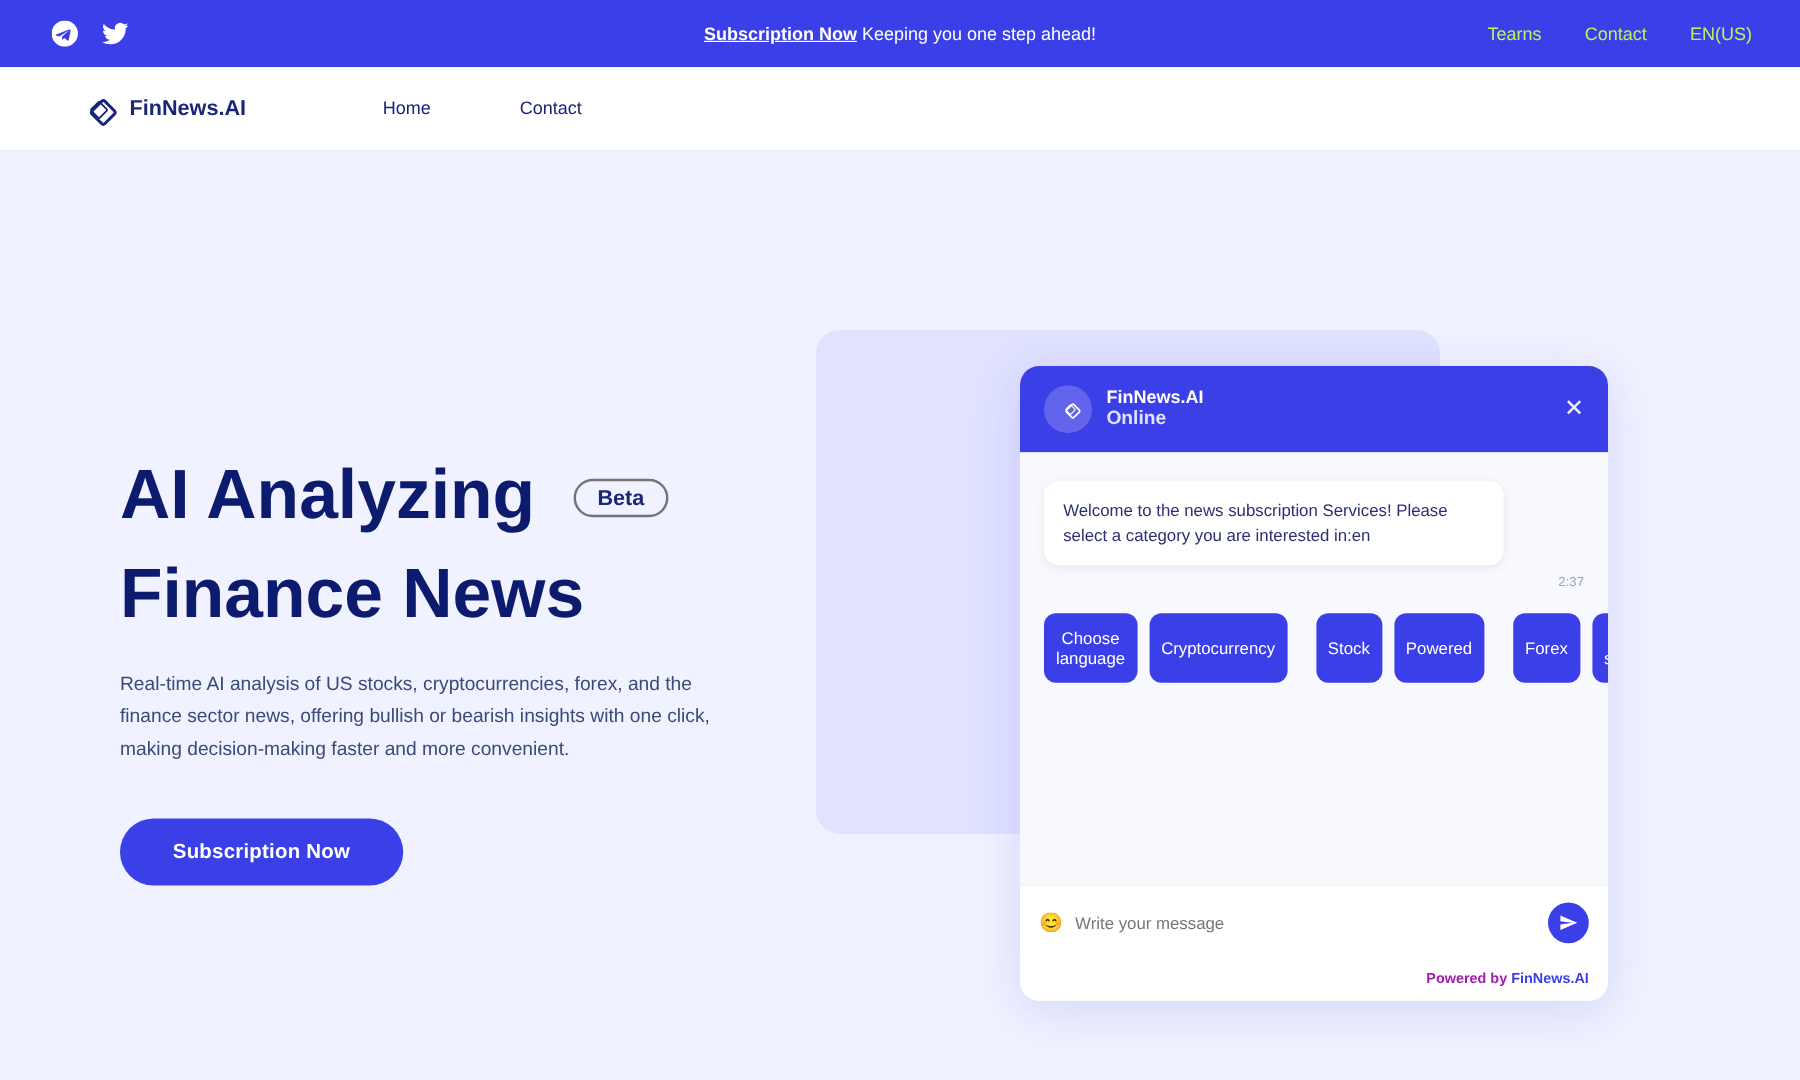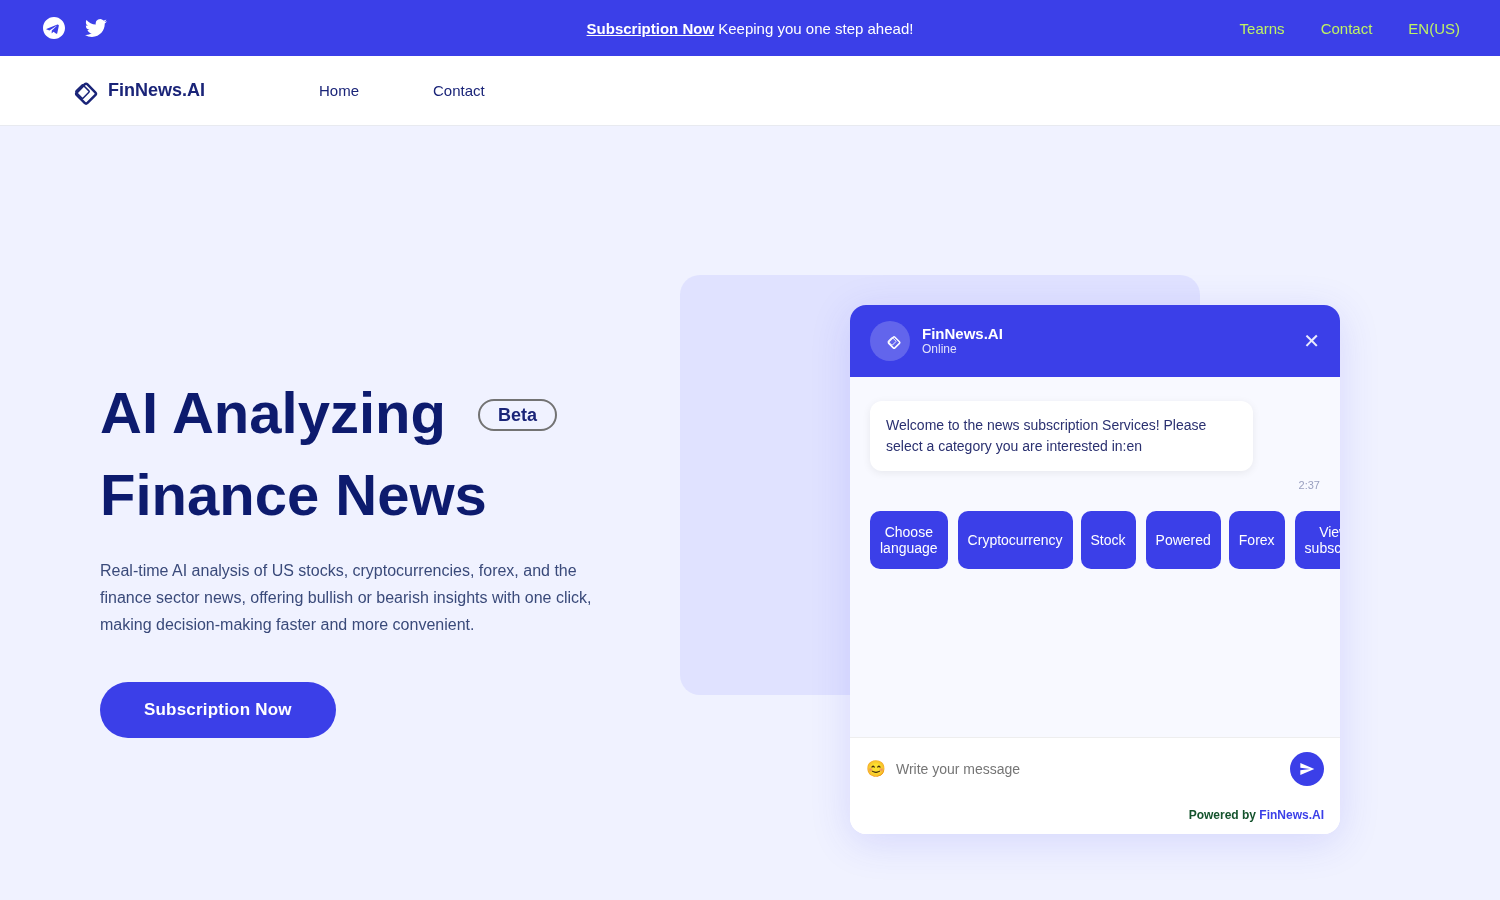--- a/index.html
+++ b/index.html
@@ -203,22 +203,23 @@
       justify-content: center;
     }
     .chat-header-info {
       color: white;
     }
     .chat-header-name {
       font-size: 15px;
       font-weight: 700;
     }
     .chat-header-status {
-      font-size: 12px;
+      font-size: 16px;
       opacity: 0.85;
+      font-weight: bold;
     }
     .chat-close {
       color: white;
       font-size: 20px;
       cursor: pointer;
       opacity: 0.9;
     }
 
     .chat-body {
       padding: 24px 20px 16px;
@@ -244,21 +245,21 @@
       margin-bottom: 20px;
     }
 
     .chat-buttons {
       display: flex;
       flex-direction: row;
       gap: 10px;
     }
     .chat-btn-row {
       display: flex;
-      gap: 8px;
+      gap: 24px;
       justify-content: flex-end;
     }
     .chat-btn {
       flex: 1;
       background: #3b3fe8;
       color: white;
       border: none;
       border-radius: 10px;
       padding: 13px 10px;
       font-size: 14px;
@@ -299,21 +300,21 @@
     }
 
     .chat-powered {
       background: white;
       text-align: right;
       padding: 8px 16px 12px;
       font-size: 12px;
       color: #9aa0c0;
     }
     .chat-powered span {
-      color: #14532d;
+      color: #a21caf;
       font-weight: 700;
     }
 
     
     .emoji-icon {
       font-size: 16px;
       color: #9aa0c0;
     }
   </style>
 </head>

